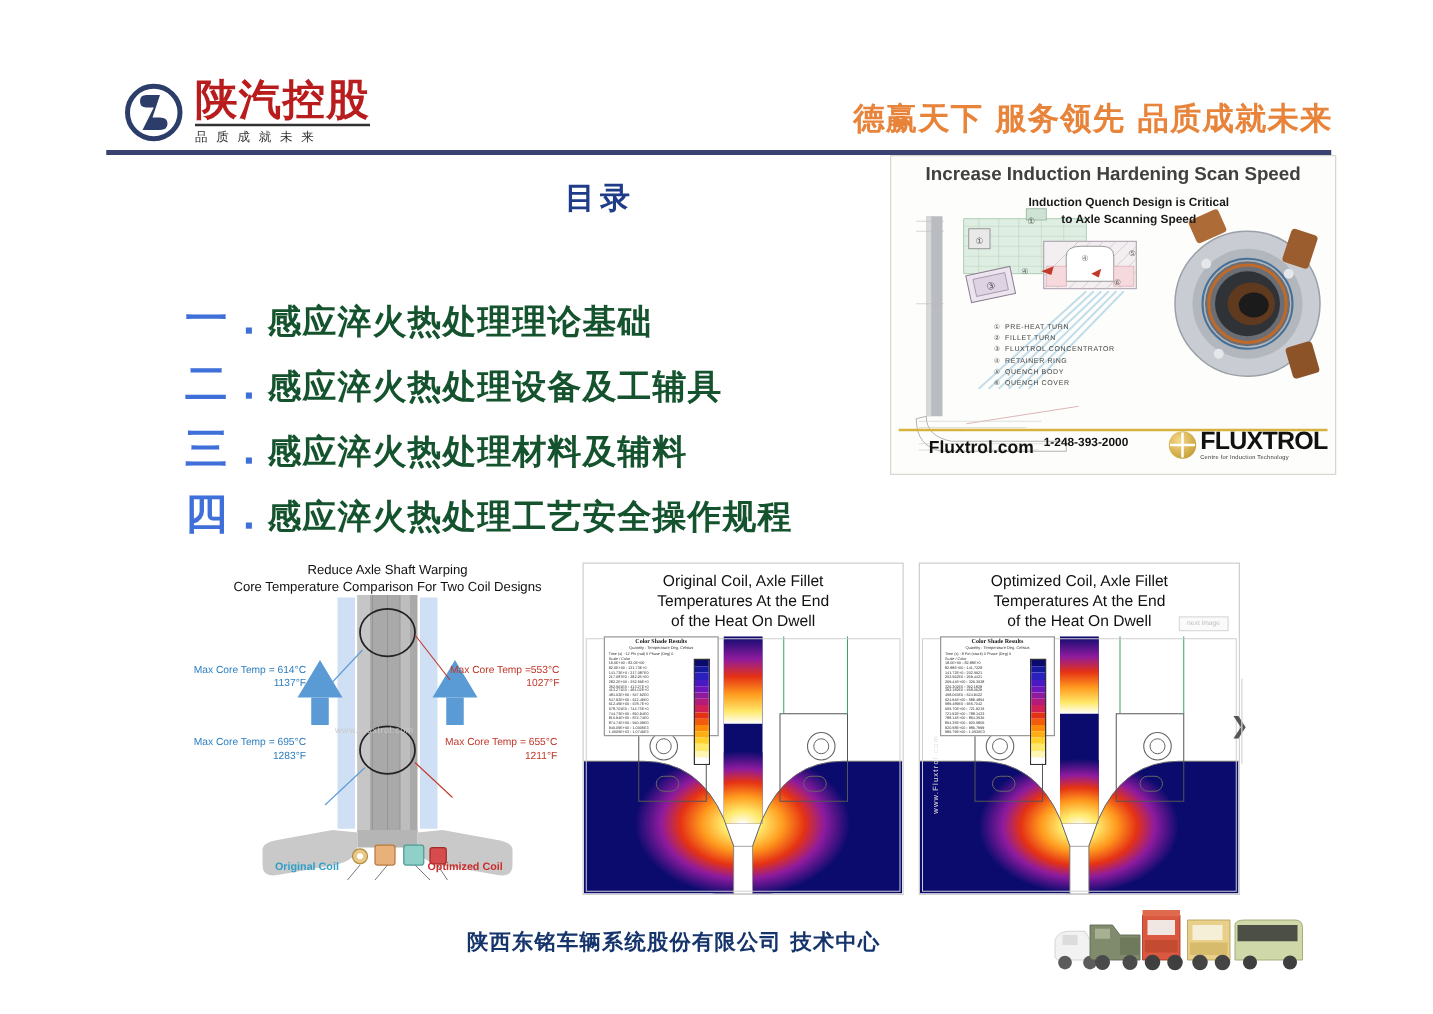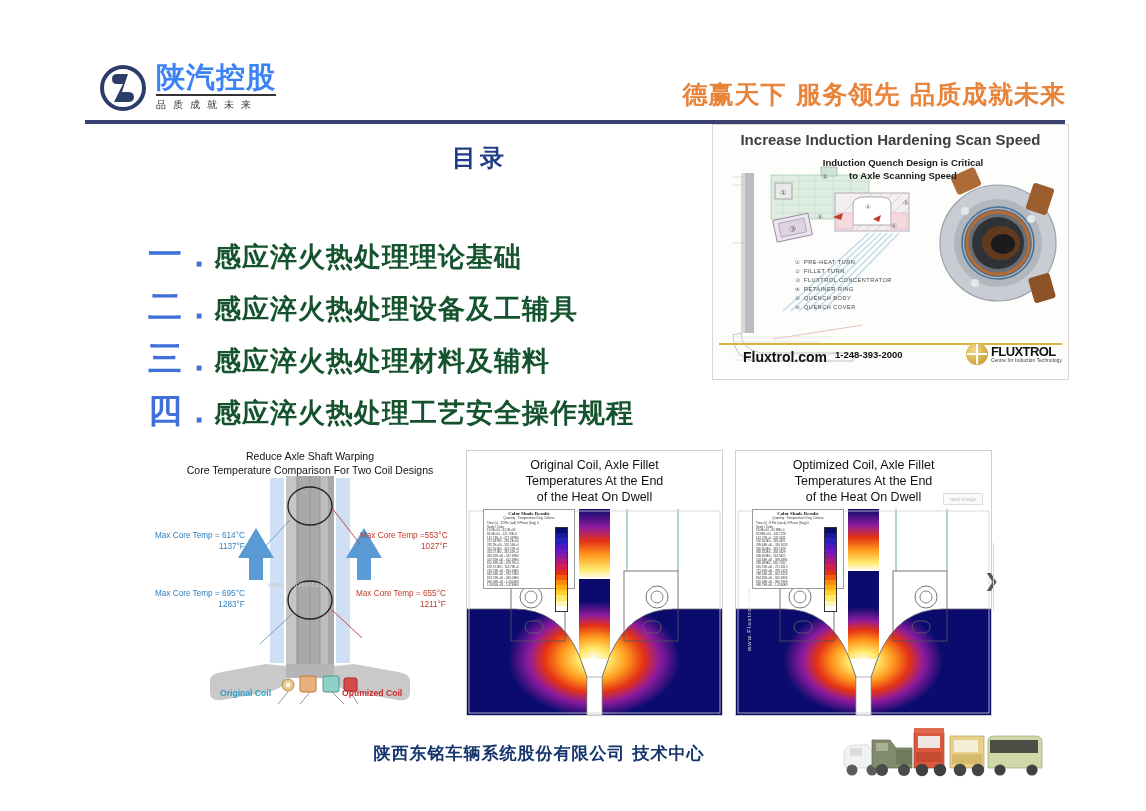--- a/index.html
+++ b/index.html
@@ -9,22 +9,22 @@
   .slide{position:absolute;left:0;top:0;width:1146px;height:811px;background:#ffffff;}
 
   
   .header{position:absolute;left:0;top:0;width:1146px;height:120px;}
   .logo-wrap{position:absolute;left:100px;top:63px;display:flex;align-items:center;}
   .logo-mark{width:46px;height:46px;border-radius:50%;
              background:#ffffff;border:4px solid #2c3d69;position:relative;box-sizing:border-box;}
   .logo-mark .bolt{position:absolute;left:50%;top:50%;transform:translate(-50%,-50%);
                    width:26px;height:30px;}
   .logo-text{margin-left:10px;}
-  .logo-cn{font-family:Liberation Serif, serif;font-size:29px;font-weight:bold;
-           color:#3b82f6;letter-spacing:1px;line-height:1.0;}
+  .logo-cn{font-family:Liberation Sans, sans-serif;font-size:34px;font-weight:bold;
+           color:#b91c1c;letter-spacing:1px;line-height:1.0;}
   .logo-rule{height:2px;background:#333;margin:2px 0 2px 0;}
   .logo-sub{font-family:"DejaVu Sans",sans-serif;font-size:10px;color:#333;
             letter-spacing:7px;}
   .slogan{position:absolute;right:80px;top:78px;font-family:"DejaVu Sans",sans-serif;
           font-size:25px;font-weight:bold;color:#e8833a;letter-spacing:1px;white-space:nowrap;}
   .header-rule{position:absolute;left:85px;top:120px;width:980px;height:4px;background:#3a4272;}
 
   
   .toc-title{position:absolute;left:330px;top:142px;width:300px;text-align:center;
              font-family:"DejaVu Sans",sans-serif;font-size:24px;font-weight:bold;
@@ -52,21 +52,21 @@
   .fx-site{position:absolute;left:30px;top:4px;font-size:14px;font-weight:bold;color:#111;}
   .fx-phone{position:absolute;left:122px;top:4px;font-size:9.5px;font-weight:bold;color:#111;}
   .fx-brand{position:absolute;right:6px;top:-2px;display:flex;align-items:center;}
   .fx-brand-mark{width:22px;height:22px;border-radius:50%;
                  background:radial-gradient(circle at 38% 34%,#f5d98a,#caa43c 72%,#8f6f17);
                  position:relative;}
   .fx-brand-mark:before,.fx-brand-mark:after{content:"";position:absolute;background:#fff;}
   .fx-brand-mark:before{left:10px;top:1px;width:2px;height:20px;}
   .fx-brand-mark:after{left:1px;top:10px;width:20px;height:2px;}
   .fx-brand-txt{margin-left:3px;}
-  .fx-brand-name{font-size:13px;font-weight:bold;color:#111;letter-spacing:-.6px;line-height:1;}
+  .fx-brand-name{font-size:20px;font-weight:bold;color:#111;letter-spacing:-.6px;line-height:1;}
   .fx-brand-tag{font-size:4.6px;color:#333;letter-spacing:.2px;}
   .fx-gold{position:absolute;left:6px;bottom:34px;width:343px;height:2px;background:#d7b23c;}
 
   
   .warp{position:absolute;left:160px;top:448px;width:300px;height:265px;background:#fff;}
   .warp-t1{position:absolute;left:0;top:2px;width:300px;text-align:center;font-size:10.5px;color:#111;}
   .warp-t2{position:absolute;left:0;top:16px;width:300px;text-align:center;font-size:10.5px;color:#111;}
   .lbl{position:absolute;font-size:8.2px;line-height:1.35;white-space:nowrap;}
   .lbl.blue{color:#2f7fbf;}
   .lbl.red{color:#c0392b;}

